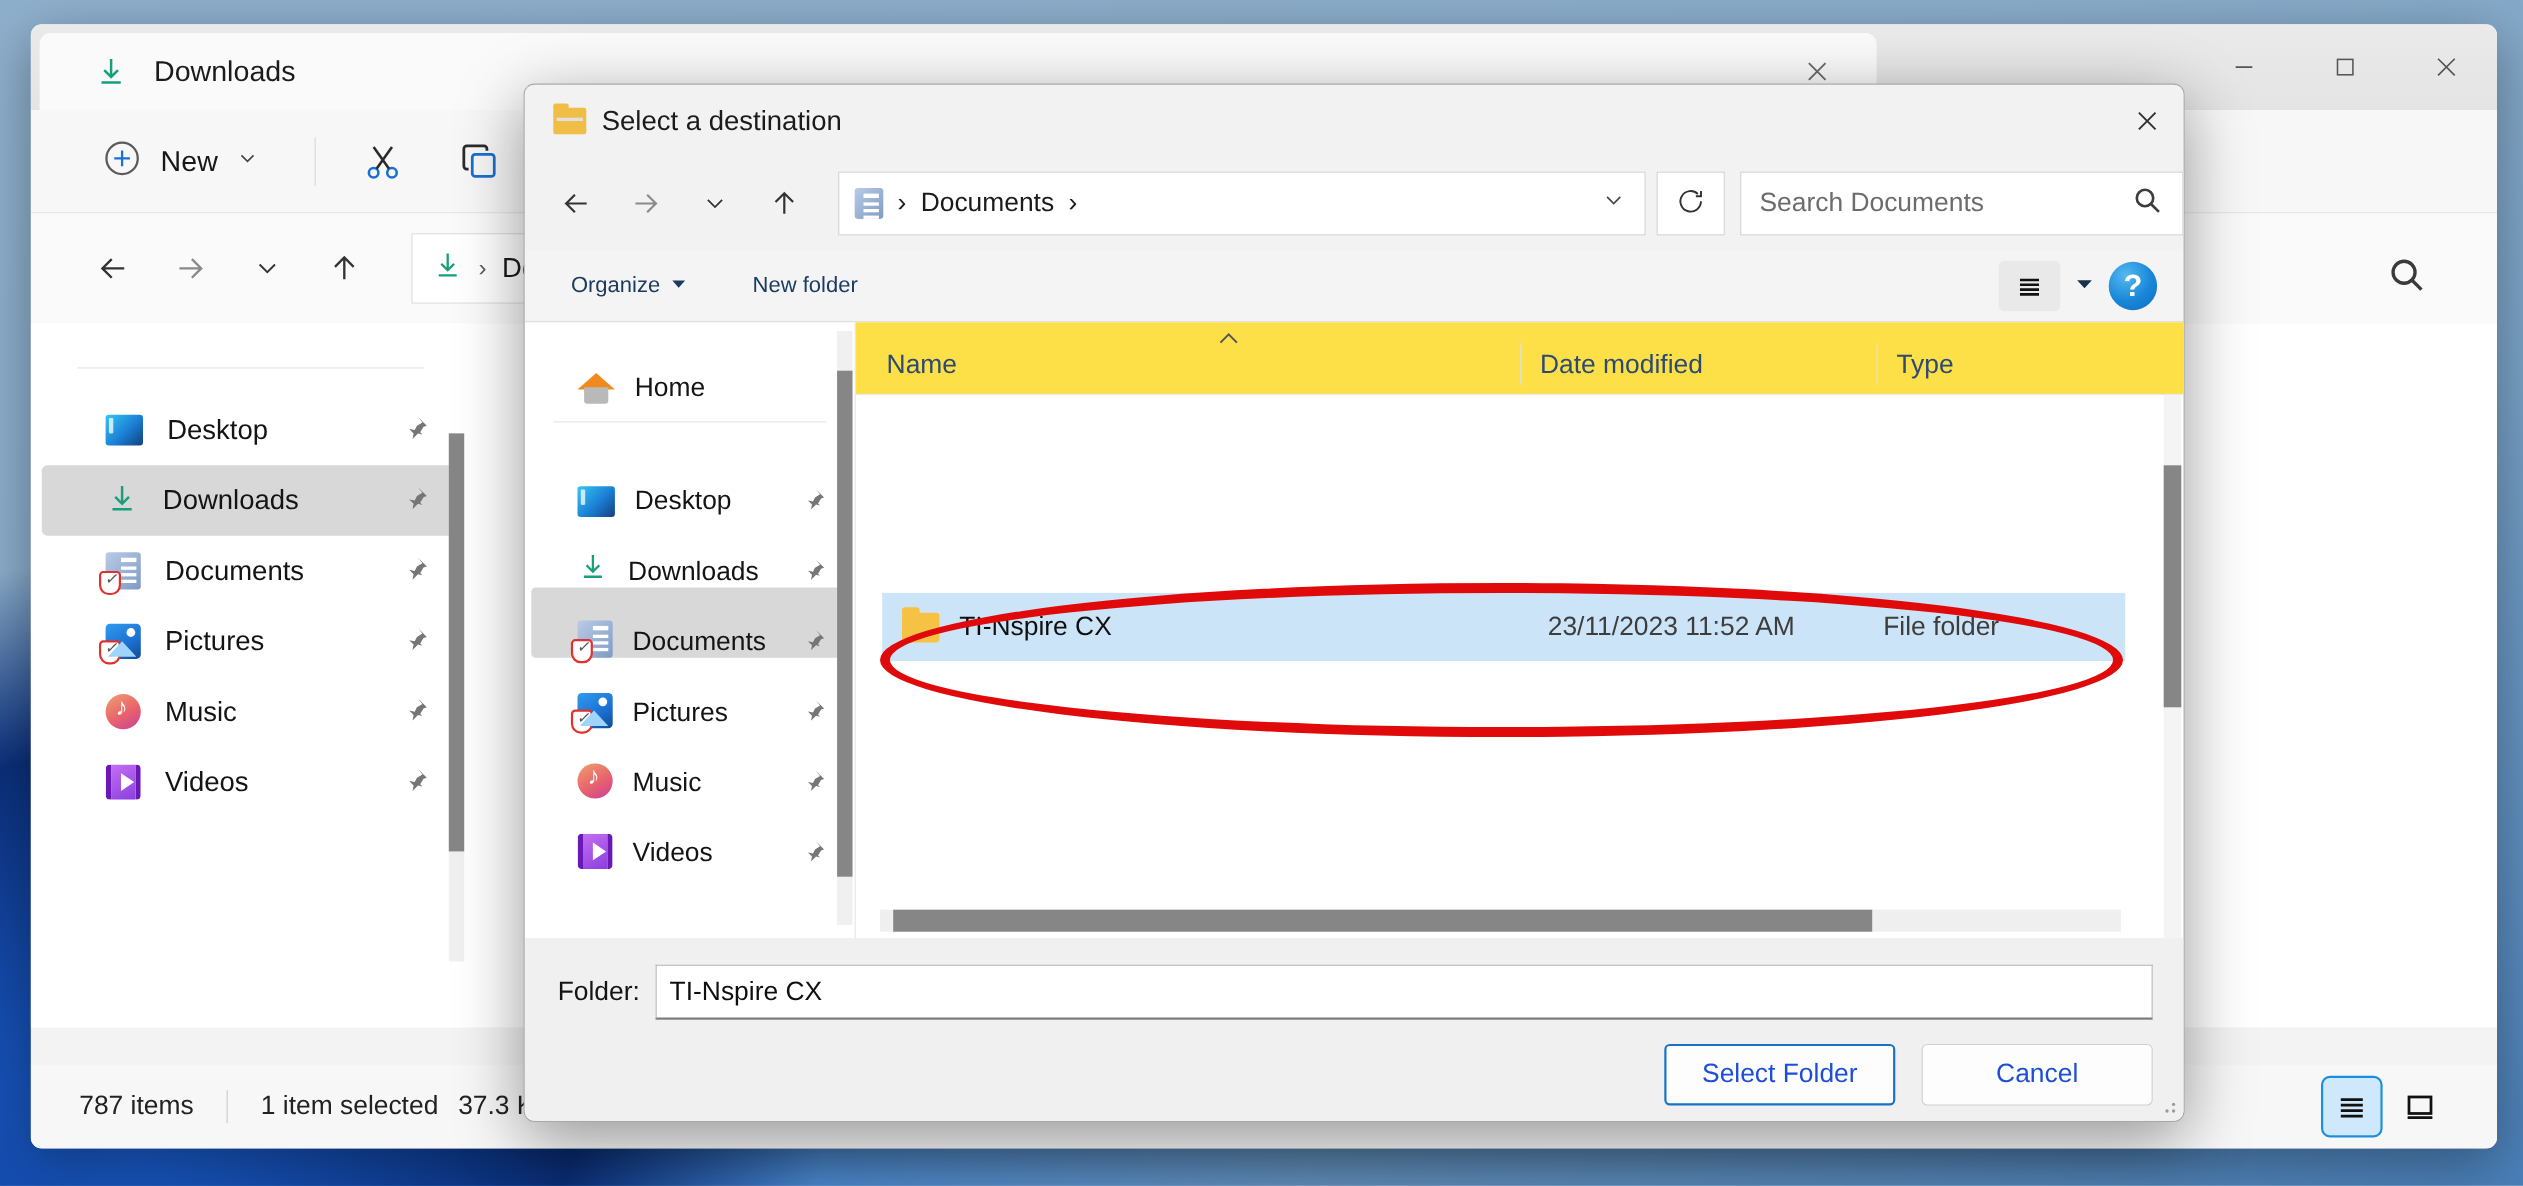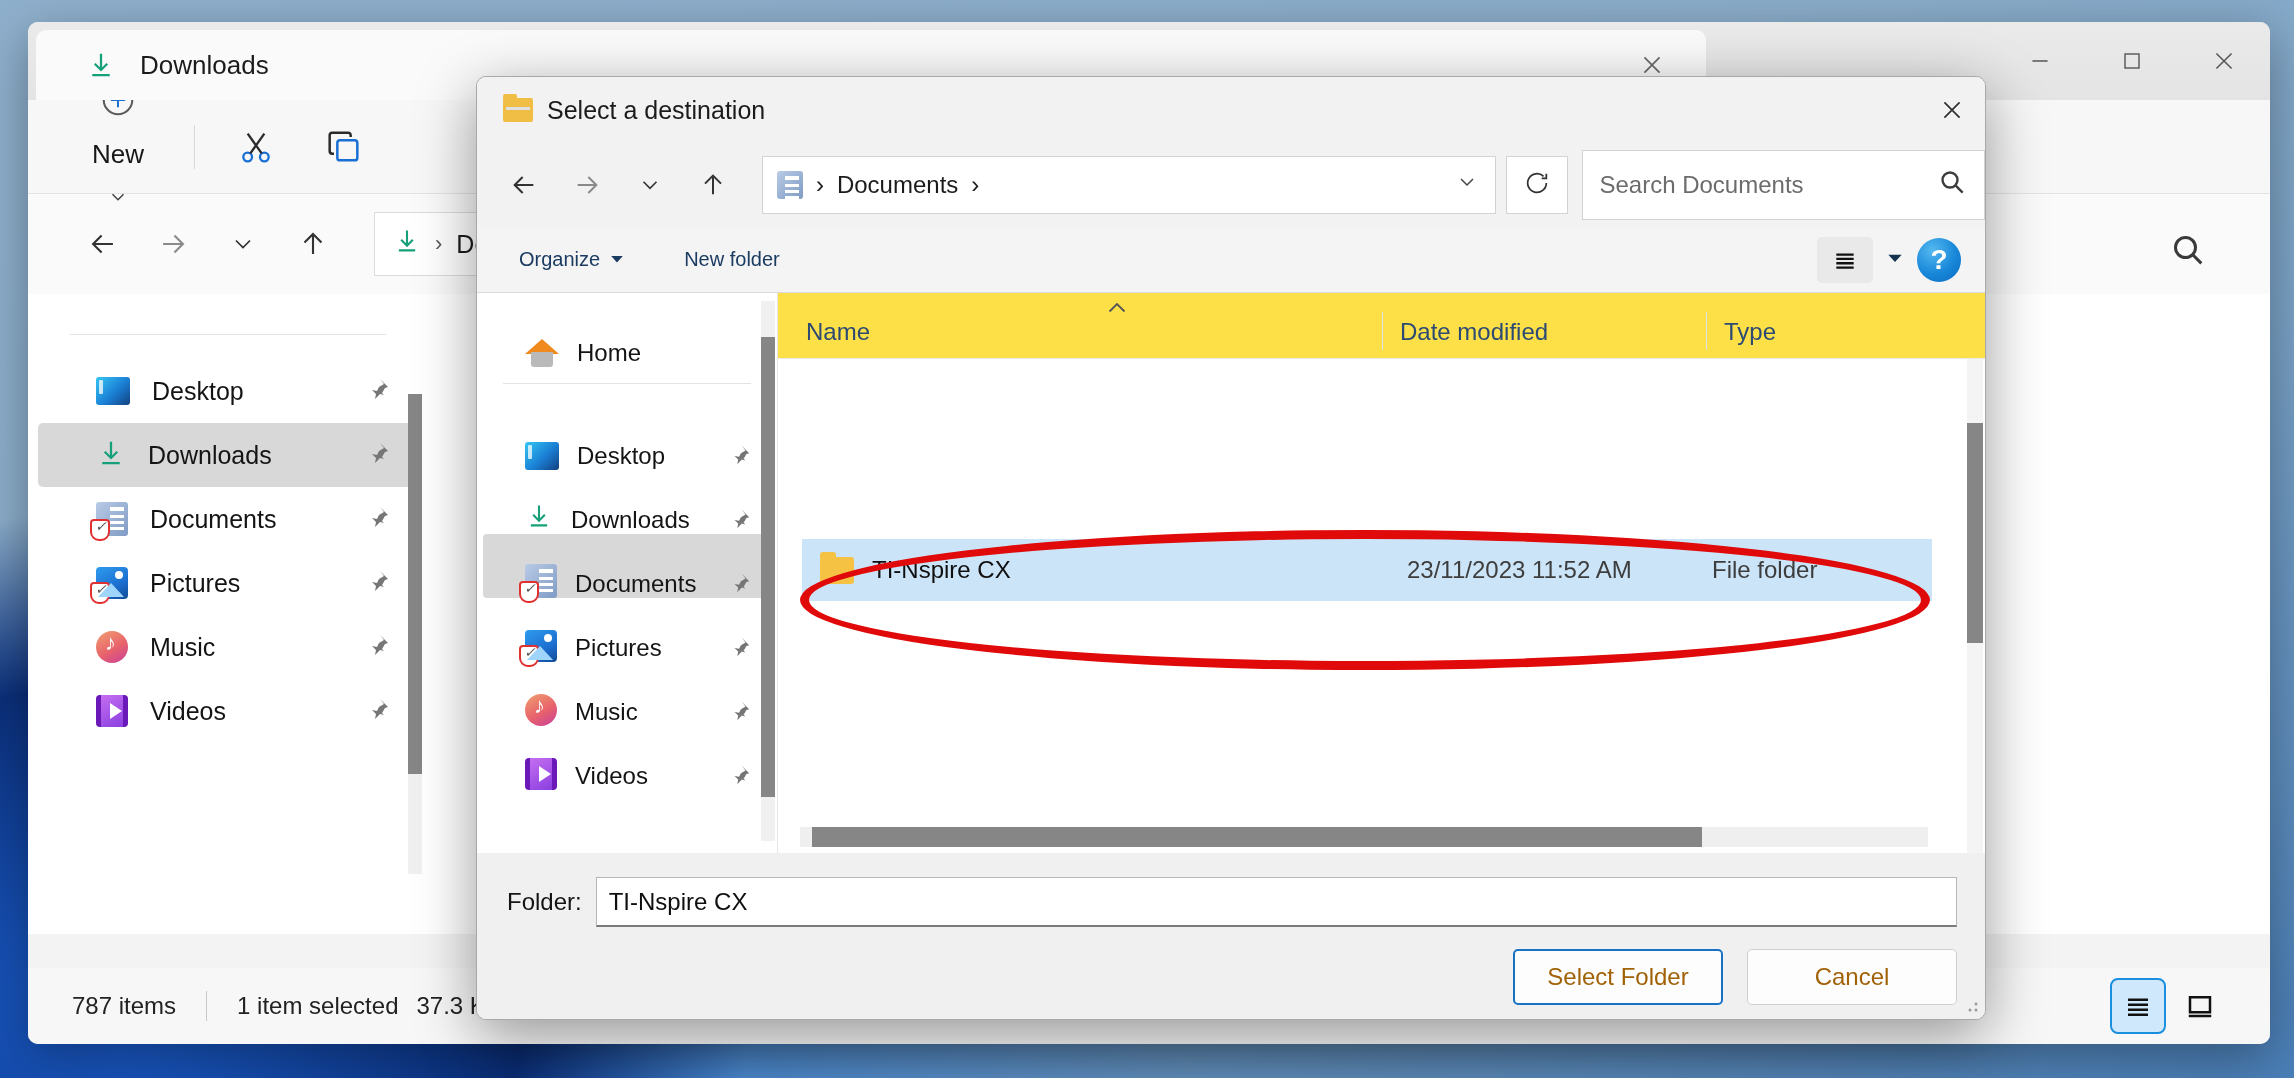--- a/index.html
+++ b/index.html
@@ -37,21 +37,21 @@
   }
   .wincontrols{ position:absolute; right:0; top:0; height:78px; display:flex; }
   .wc{ width:92px; height:78px; display:flex;align-items:center;justify-content:center; color:#555; }
   .wc svg{ display:block; }
 
   .bgw-toolbar{
     height:94px; background:#f7f7f7; display:flex; align-items:center;
     padding-left:44px; gap:0; border-bottom:1px solid #e2e2e2;
   }
   .tb-new{
-    display:flex;align-items:center;gap:16px; padding:10px 20px; border-radius:6px;flex-direction:column;
+    display:flex;align-items:center;gap:16px; padding:10px 20px; border-radius:6px;
   }
   .tb-new .label{ font-size:26px; color:#171717; }
   .tb-sep{ width:1px;height:44px;background:#d8d8d8;margin:0 30px; }
   .tb-ico{ width:62px;height:62px;display:flex;align-items:center;justify-content:center; border-radius:6px;}
 
   .bgw-navbar{
     height:100px; background:#fafafa; display:flex; align-items:center; padding-left:40px; gap:0;
   }
   .nav-btn{ width:70px;height:70px;display:flex;align-items:center;justify-content:center;color:#3a3a3a;}
   .addressbar{
@@ -110,21 +110,21 @@
   .dnav-btn{ width:64px;height:64px; display:flex;align-items:center;justify-content:center;color:#3a3a3a;}
   .dlg-address{
     margin-left:18px; height:58px; width:748px; background:#fff; border:1px solid #d2d2d2;
     display:flex;align-items:center;gap:13px;padding:0 14px; font-size:24px;color:#1b1b1b;
     position:relative;
   }
   .dlg-address .addr-chev{ position:absolute; right:16px; color:#444; }
   .dlg-refresh{ width:64px;height:58px;margin-left:10px;border:1px solid #d2d2d2;background:#fff;
      display:flex;align-items:center;justify-content:center;color:#333;}
   .dlg-search{
-    margin-left:14px; height:70px; width:410px; background:#fff; border:1px solid #d2d2d2;
+    margin-left:14px; height:58px; width:410px; background:#fff; border:1px solid #d2d2d2;
     display:flex;align-items:center;padding:0 16px; position:relative;
     font-size:24px; color:#6c6c6c;
   }
   .dlg-search .mag{ position:absolute; right:16px; color:#3d3d3d;}
   .dlg-toolbar{
     height:66px; background:#f4f4f4; display:flex; align-items:center; padding-left:24px;
     border-bottom:1px solid #dadada; position:relative;
   }
   .dtb-item{ font-size:20px; color:#1b3b61; padding:8px 18px; display:flex;align-items:center;gap:10px;}
   .dtb-right{ position:absolute; right:24px; top:0; height:66px; display:flex;align-items:center; gap:14px;}
@@ -173,21 +173,21 @@
   .dlg-footer{ position:absolute; left:0; bottom:0; width:1510px; height:166px; background:#f0f0f0;}
   .folder-row{ display:flex; align-items:center; padding:24px 30px 0 30px; gap:14px;}
   .folder-label{ font-size:24px; color:#141414; }
   .folder-input{
     flex:1; height:50px; background:#fff; border:1px solid #b6b6b6; border-bottom:2px solid #7a7a7a;
     display:flex;align-items:center; padding:0 12px; font-size:24px; color:#0f0f0f;
   }
   .btn-row{ display:flex; justify-content:flex-end; gap:24px; padding:22px 30px 0 0;}
   .btn{
     width:210px;height:56px; background:#fdfdfd; border:1px solid #cfcfcf; border-radius:5px;
-    display:flex;align-items:center;justify-content:center; font-size:24px; color:#a16207;
+    display:flex;align-items:center;justify-content:center; font-size:24px; color:#1d4ed8;
   }
   .btn.primary{ border:2px solid #1a72c4; }
   .grip{ position:absolute; right:8px; bottom:6px; width:18px;height:18px;}
 
   
   #annot-ellipse{
     position:absolute; left:800px; top:530px; width:1130px; height:140px;
     border:9px solid #e00a0a; border-radius:50%; pointer-events:none;
   }
 

